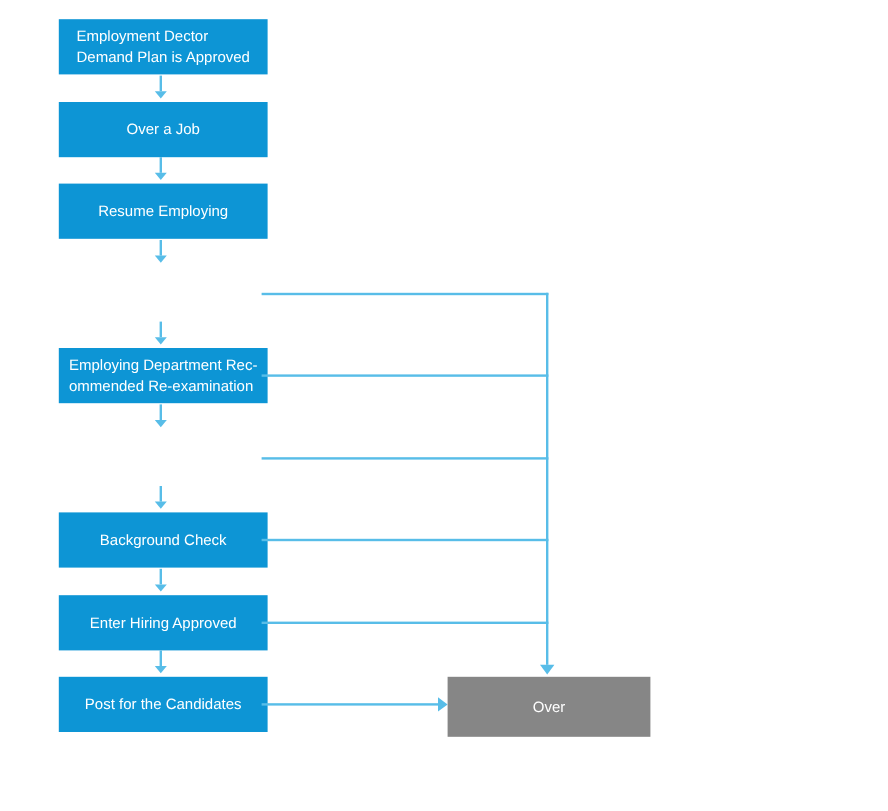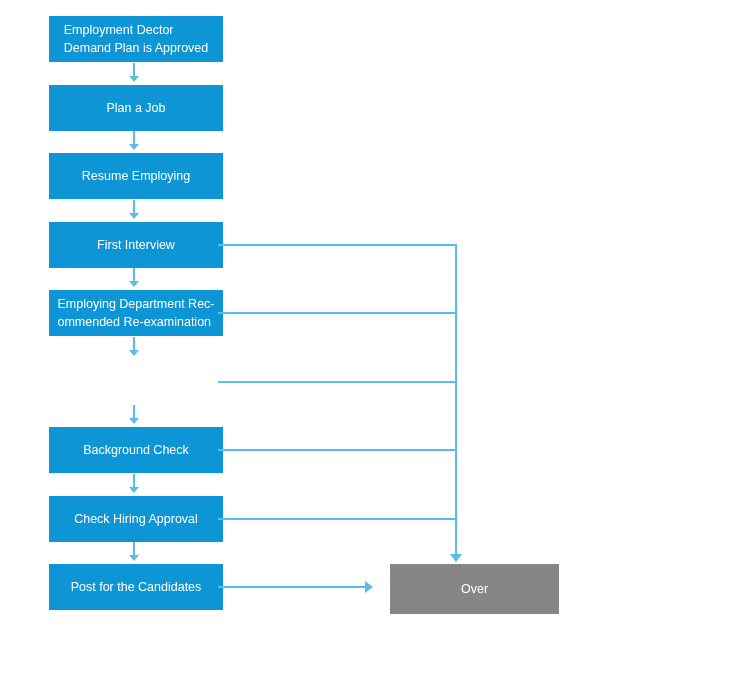--- a/index.html
+++ b/index.html
@@ -62,50 +62,47 @@
   .final-head {
     position: absolute; left: 365px; top: 581px;
     width: 0; height: 0;
     border-top: 6px solid transparent; border-bottom: 6px solid transparent;
     border-left: 8px solid var(--connector, #58bde8);
   }
 
   .end-box {
     position: absolute; left: 373px; top: 564px; width: 169px; height: 50px;
     background: var(--end-box, #868686);
-    display: flex; align-items: center; justify-content: center; margin-left: 17px;
+    display: flex; align-items: center; justify-content: center;
   }
 </style>
 </head>
 <body>
 
 <div class="canvas">
 
   <div class="step" style="top:16px">
       <span class="lbl">Employment Dector
 Demand Plan is Approved</span>
     </div>
   <div class="step" style="top:85px">
-      <span class="lbl">Plan a Job</span>
+      <span class="lbl">Over a Job</span>
     </div>
   <div class="step" style="top:153px">
       <span class="lbl">Resume Employing</span>
-    </div>
-  <div class="step" style="top:222px">
-      <span class="lbl">First Interview</span>
     </div>
   <div class="step" style="top:290px">
       <span class="lbl">Employing Department Rec-
 ommended Re-examination</span>
     </div>
   <div class="step" style="top:427px">
       <span class="lbl">Background Check</span>
     </div>
   <div class="step" style="top:496px">
-      <span class="lbl">Check Hiring Approval</span>
+      <span class="lbl">Enter Hiring Approved</span>
     </div>
   <div class="step" style="top:564px">
       <span class="lbl">Post for the Candidates</span>
     </div>
 
   <div class="down-arrow" style="top:63px">
       <span class="da-line"></span>
       <span class="da-head"></span>
     </div>
   <div class="down-arrow" style="top:131px">

